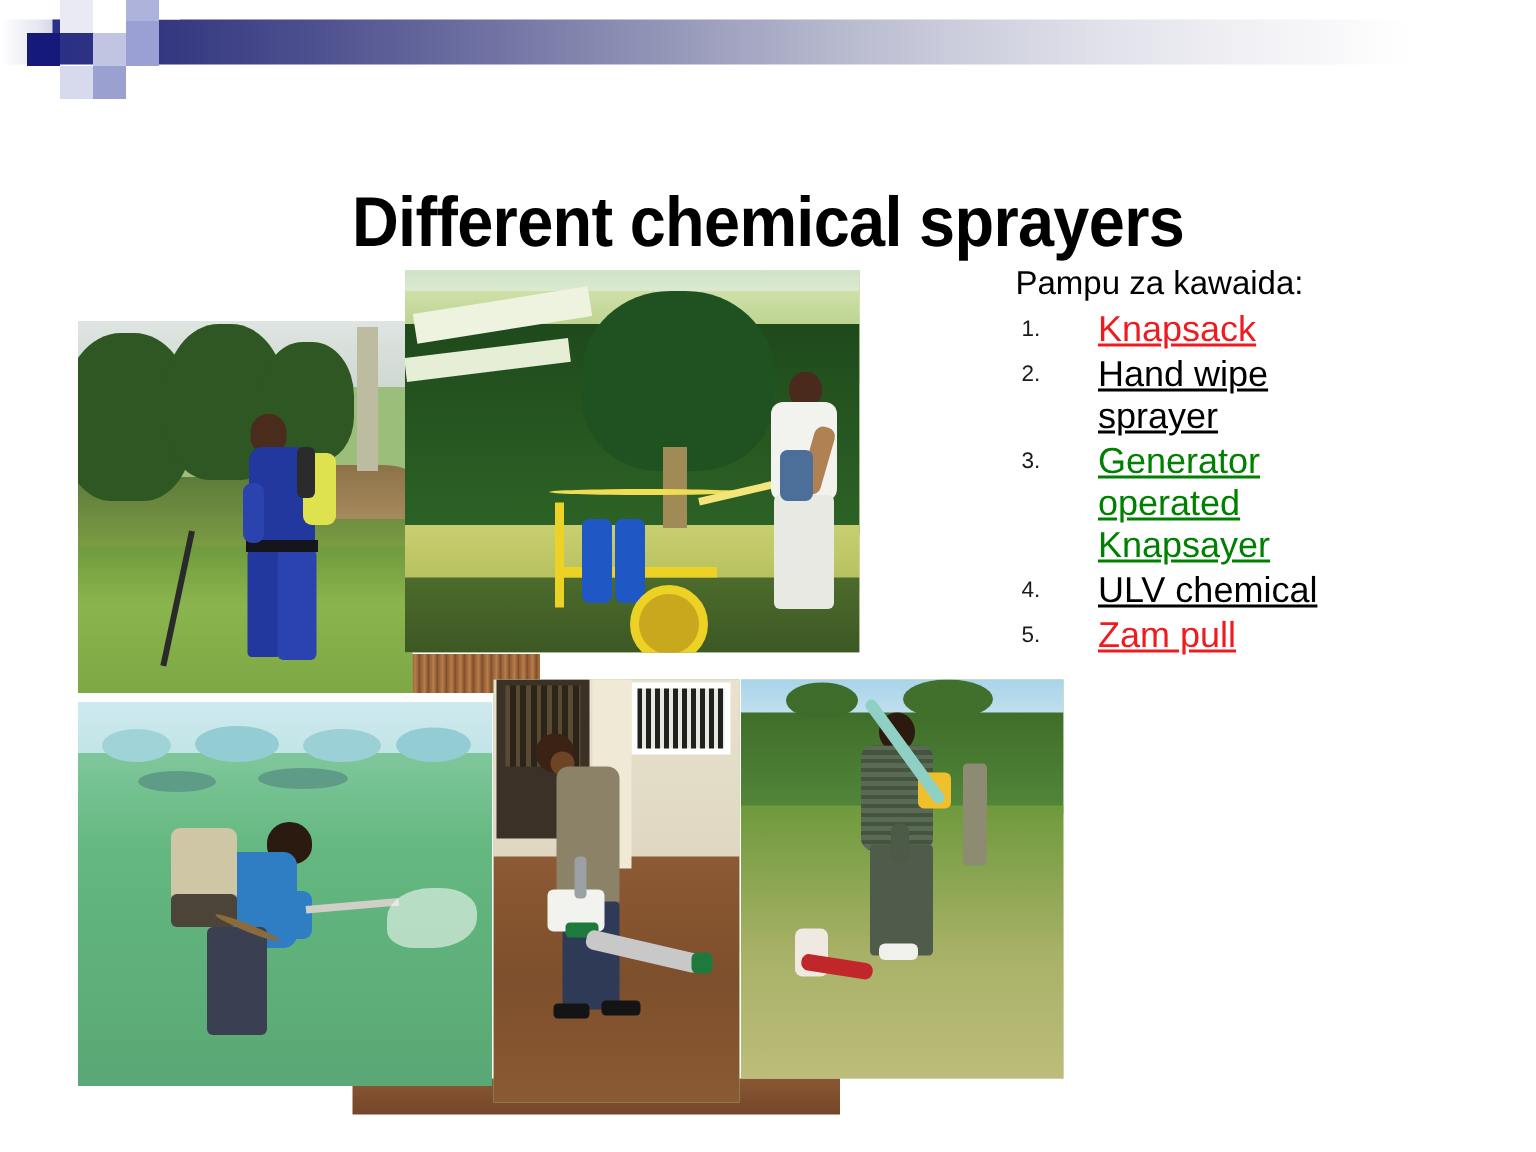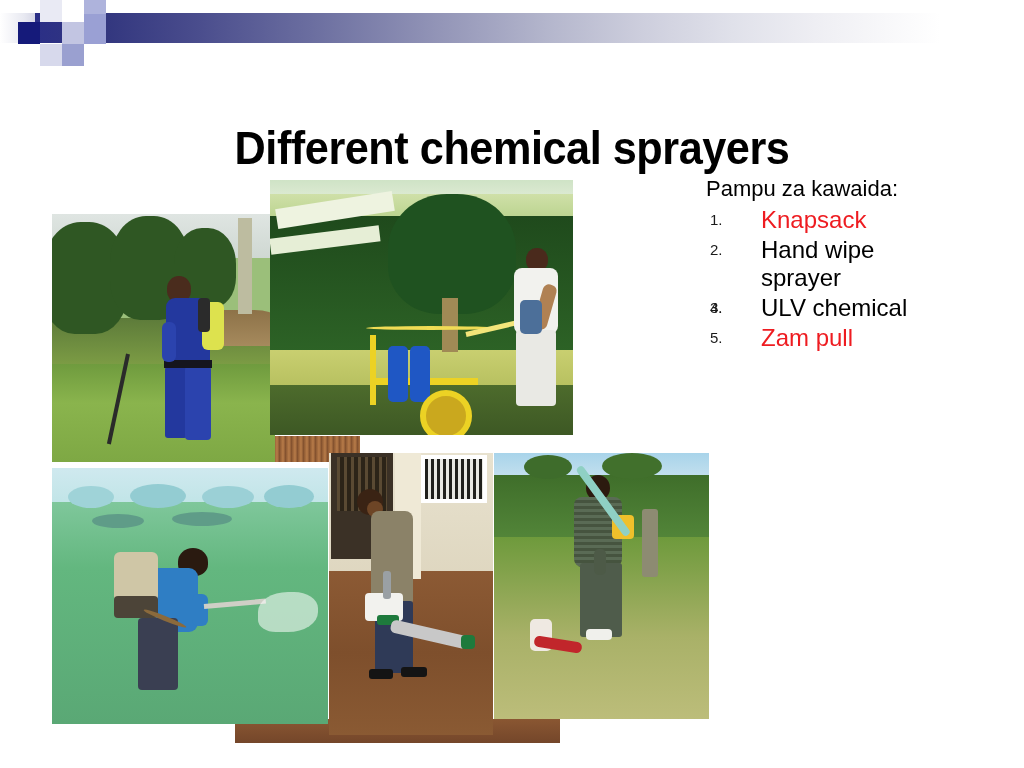--- a/index.html
+++ b/index.html
@@ -70,21 +70,21 @@
     letter-spacing: -0.5px;
     color: #000000;
     line-height: 1.05;
     transform: scaleX(0.92);
     transform-origin: center top;
   }
 
   
   .text-col {
     position: absolute;
-    left: 706px;
+    left: 677px;
     top: 176px;
     width: 300px;
   }
   .lead {
     font-size: 22px;
     color: #000000;
     line-height: 1.22;
     margin: 0 0 3px 0;
     white-space: nowrap;
   }
@@ -102,21 +102,21 @@
     color: #000000;
   }
   ol.sprayer-list > li .num {
     position: absolute;
     left: 4px;
     top: 5px;
     font-size: 15px;
     color: #1a1a1a;
     font-weight: 400;
   }
-  .itm-text { display: inline; }
+  .itm-text { display: inline; text-decoration: underline; }
 
   
   .photo {
     position: absolute;
     overflow: hidden;
     background: #9bbf7a;
   }
 
   
   .sky      { position: absolute; left:0; right:0; }
@@ -217,20 +217,21 @@
         <span class="itm-text" style="color:#ee1c21;">Knapsack</span>
       </li>
 
       <li style="max-width:180px;">
         <span class="num">2.</span>
         <span class="itm-text" style="color:#000000;">Hand wipe sprayer</span>
       </li>
 
       <li style="max-width:200px;">
         <span class="num">3.</span>
+        <span class="itm-text" style="color:#008000;">Generator operated Knapsayer</span>
       </li>
 
       <li>
         <span class="num">4.</span>
         <span class="itm-text" style="color:#000000;">ULV chemical</span>
       </li>
 
       <li>
         <span class="num">5.</span>
         <span class="itm-text" style="color:#ee1c21;">Zam pull</span>

